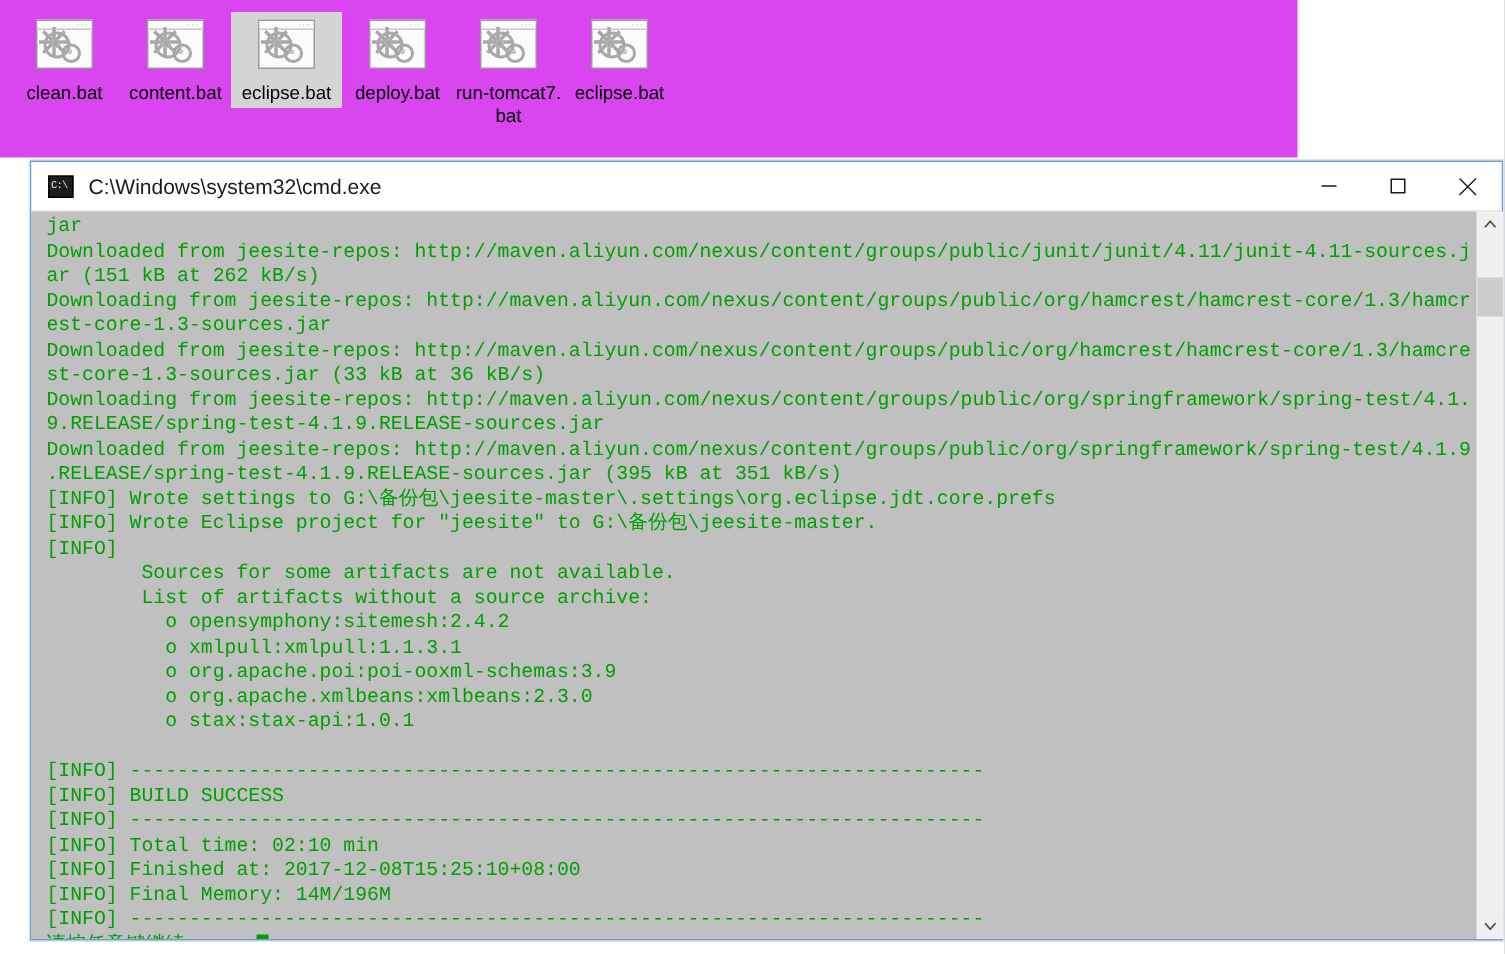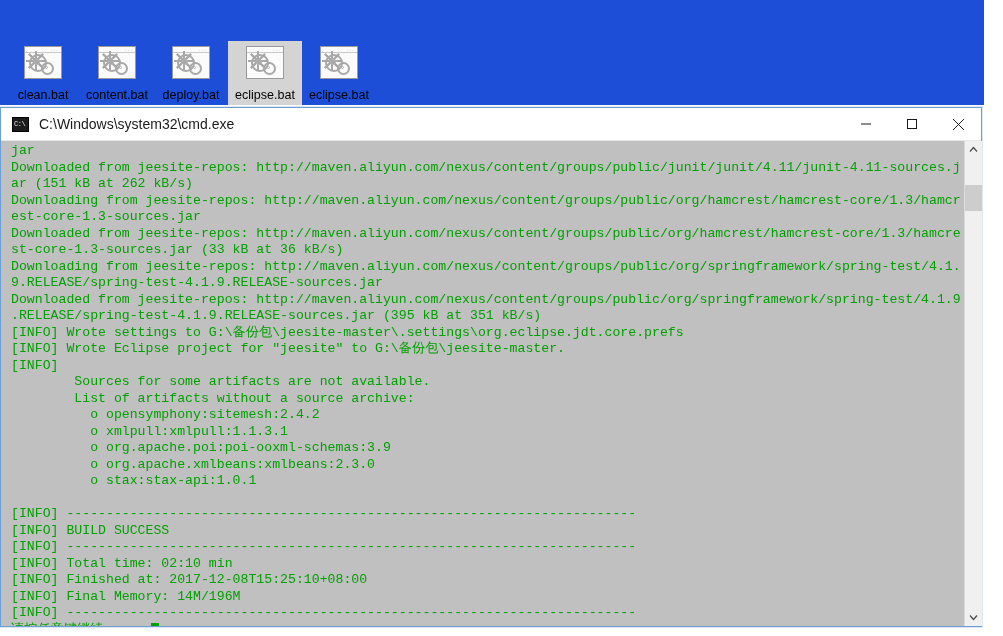--- a/index.html
+++ b/index.html
@@ -13,25 +13,25 @@
     font-family: "Liberation Sans", sans-serif;
     overflow: hidden;
     position: relative;
   }
 
   
   #desktop {
     position: absolute;
     left: 0;
     top: 0;
-    width: 984px;
+    width: 865px;
     height: 105px;
-    background: #1d4ed8;
-    display: flex;
-    align-items: flex-end;
+    background: #d946ef;
+    display: flex;
+    align-items: flex-start;
     padding-left: 6px;
     box-sizing: border-box;
   }
   .desk-icon {
     width: 74px;
     margin-top: 8px;
     display: flex;
     flex-direction: column;
     align-items: center;
     padding: 3px 1px 2px 1px;
@@ -135,21 +135,21 @@
     line-height: 15px;
     color: #000000;
     text-align: center;
     word-break: break-all;
     width: 72px;
   }
 
   
   #console-window {
     position: absolute;
-    left: 0;
+    left: 20px;
     top: 107px;
     width: 982px;
     height: 520px;
     border: 1px solid #6b9fd4;
     background: #ffffff;
     box-sizing: border-box;
     box-shadow: 0 0 0 1px rgba(120,160,200,0.25);
   }
   #titlebar {
     height: 33px;
@@ -311,20 +311,42 @@
           <i style="transform: rotate(180deg);"></i>
           <i style="transform: rotate(225deg);"></i>
           <i style="transform: rotate(270deg);"></i>
           <i style="transform: rotate(315deg);"></i>
         </div>
         <div class="gear big"></div>
         <div class="gear small"></div>
       </div>
       <div class="icon-label">content.bat</div>
     </div>
+    <div class="desk-icon selected">
+      <div class="icon-art">
+        <div class="icon-window">
+          <div class="icon-titlebar">
+            <div class="icon-dots">···</div>
+          </div>
+        </div>
+        <div class="gear-teeth">
+          <i style="transform: rotate(0deg);"></i>
+          <i style="transform: rotate(45deg);"></i>
+          <i style="transform: rotate(90deg);"></i>
+          <i style="transform: rotate(135deg);"></i>
+          <i style="transform: rotate(180deg);"></i>
+          <i style="transform: rotate(225deg);"></i>
+          <i style="transform: rotate(270deg);"></i>
+          <i style="transform: rotate(315deg);"></i>
+        </div>
+        <div class="gear big"></div>
+        <div class="gear small"></div>
+      </div>
+      <div class="icon-label">eclipse.bat</div>
+    </div>
     <div class="desk-icon">
       <div class="icon-art">
         <div class="icon-window">
           <div class="icon-titlebar">
             <div class="icon-dots">···</div>
           </div>
         </div>
         <div class="gear-teeth">
           <i style="transform: rotate(0deg);"></i>
           <i style="transform: rotate(45deg);"></i>
@@ -333,41 +355,41 @@
           <i style="transform: rotate(180deg);"></i>
           <i style="transform: rotate(225deg);"></i>
           <i style="transform: rotate(270deg);"></i>
           <i style="transform: rotate(315deg);"></i>
         </div>
         <div class="gear big"></div>
         <div class="gear small"></div>
       </div>
       <div class="icon-label">deploy.bat</div>
     </div>
-    <div class="desk-icon selected">
-      <div class="icon-art">
-        <div class="icon-window">
-          <div class="icon-titlebar">
-            <div class="icon-dots">···</div>
-          </div>
-        </div>
-        <div class="gear-teeth">
-          <i style="transform: rotate(0deg);"></i>
-          <i style="transform: rotate(45deg);"></i>
-          <i style="transform: rotate(90deg);"></i>
-          <i style="transform: rotate(135deg);"></i>
-          <i style="transform: rotate(180deg);"></i>
-          <i style="transform: rotate(225deg);"></i>
-          <i style="transform: rotate(270deg);"></i>
-          <i style="transform: rotate(315deg);"></i>
-        </div>
-        <div class="gear big"></div>
-        <div class="gear small"></div>
-      </div>
-      <div class="icon-label">eclipse.bat</div>
+    <div class="desk-icon">
+      <div class="icon-art">
+        <div class="icon-window">
+          <div class="icon-titlebar">
+            <div class="icon-dots">···</div>
+          </div>
+        </div>
+        <div class="gear-teeth">
+          <i style="transform: rotate(0deg);"></i>
+          <i style="transform: rotate(45deg);"></i>
+          <i style="transform: rotate(90deg);"></i>
+          <i style="transform: rotate(135deg);"></i>
+          <i style="transform: rotate(180deg);"></i>
+          <i style="transform: rotate(225deg);"></i>
+          <i style="transform: rotate(270deg);"></i>
+          <i style="transform: rotate(315deg);"></i>
+        </div>
+        <div class="gear big"></div>
+        <div class="gear small"></div>
+      </div>
+      <div class="icon-label">run-tomcat7.bat</div>
     </div>
     <div class="desk-icon">
       <div class="icon-art">
         <div class="icon-window">
           <div class="icon-titlebar">
             <div class="icon-dots">···</div>
           </div>
         </div>
         <div class="gear-teeth">
           <i style="transform: rotate(0deg);"></i>

